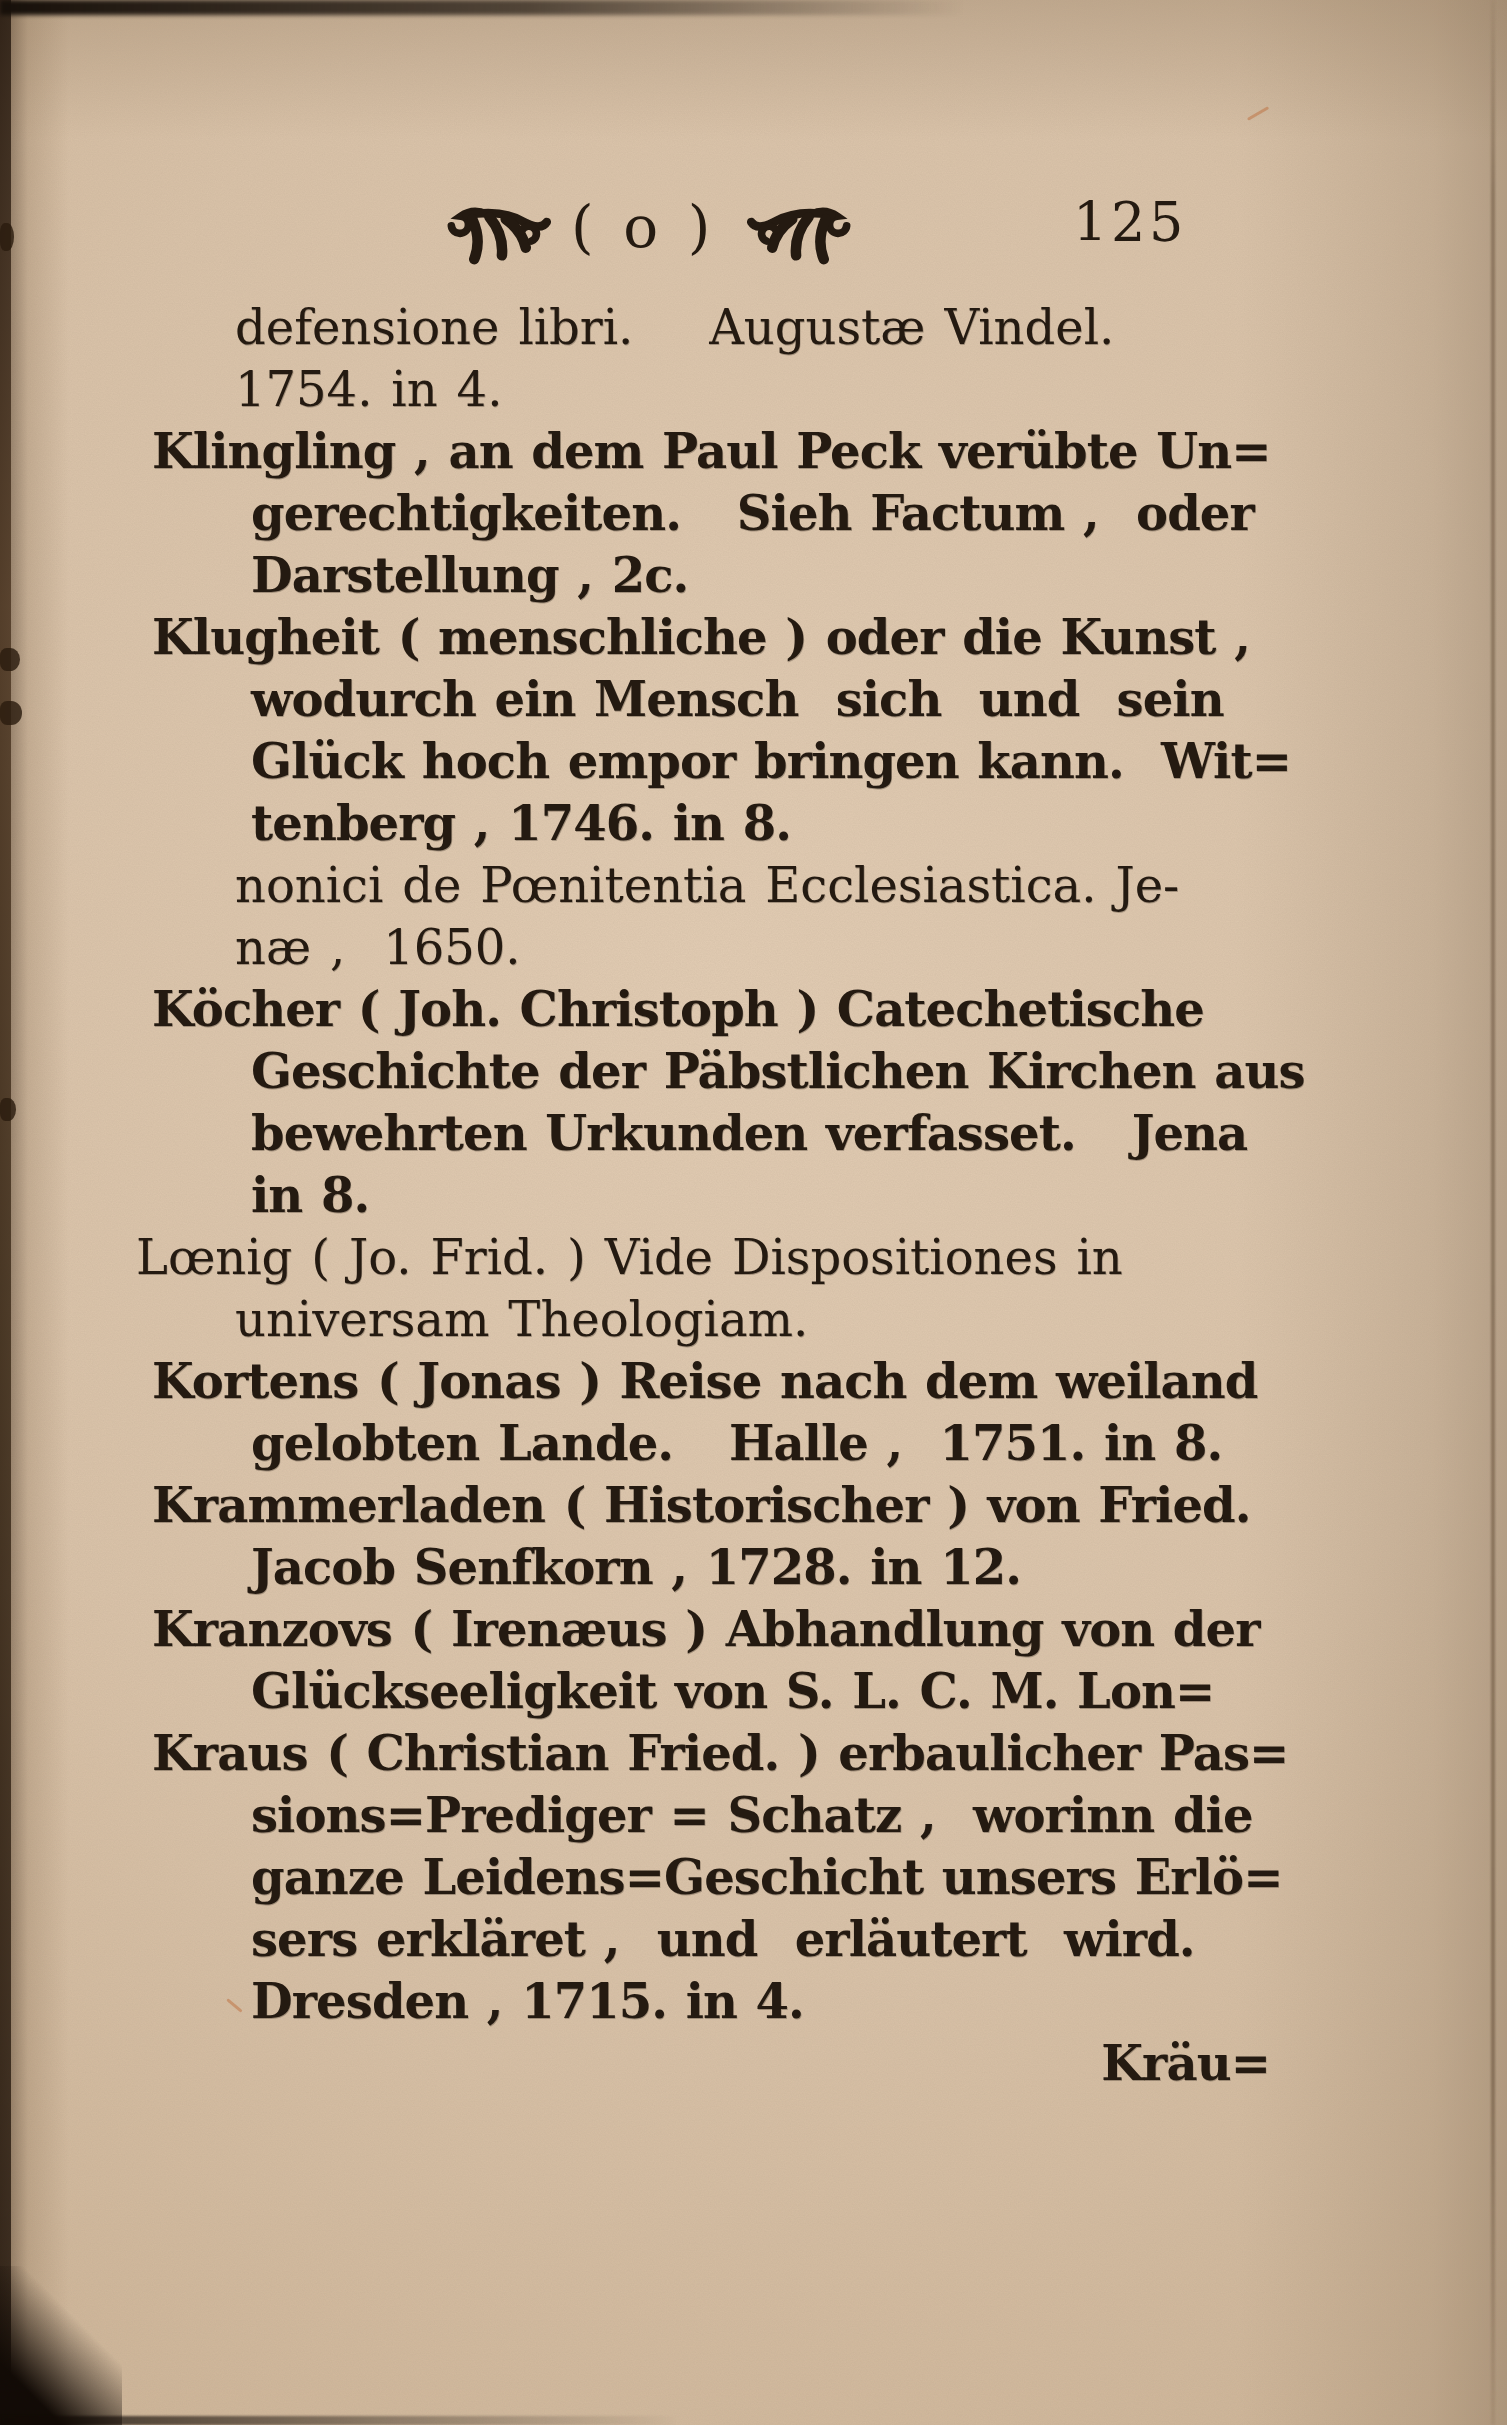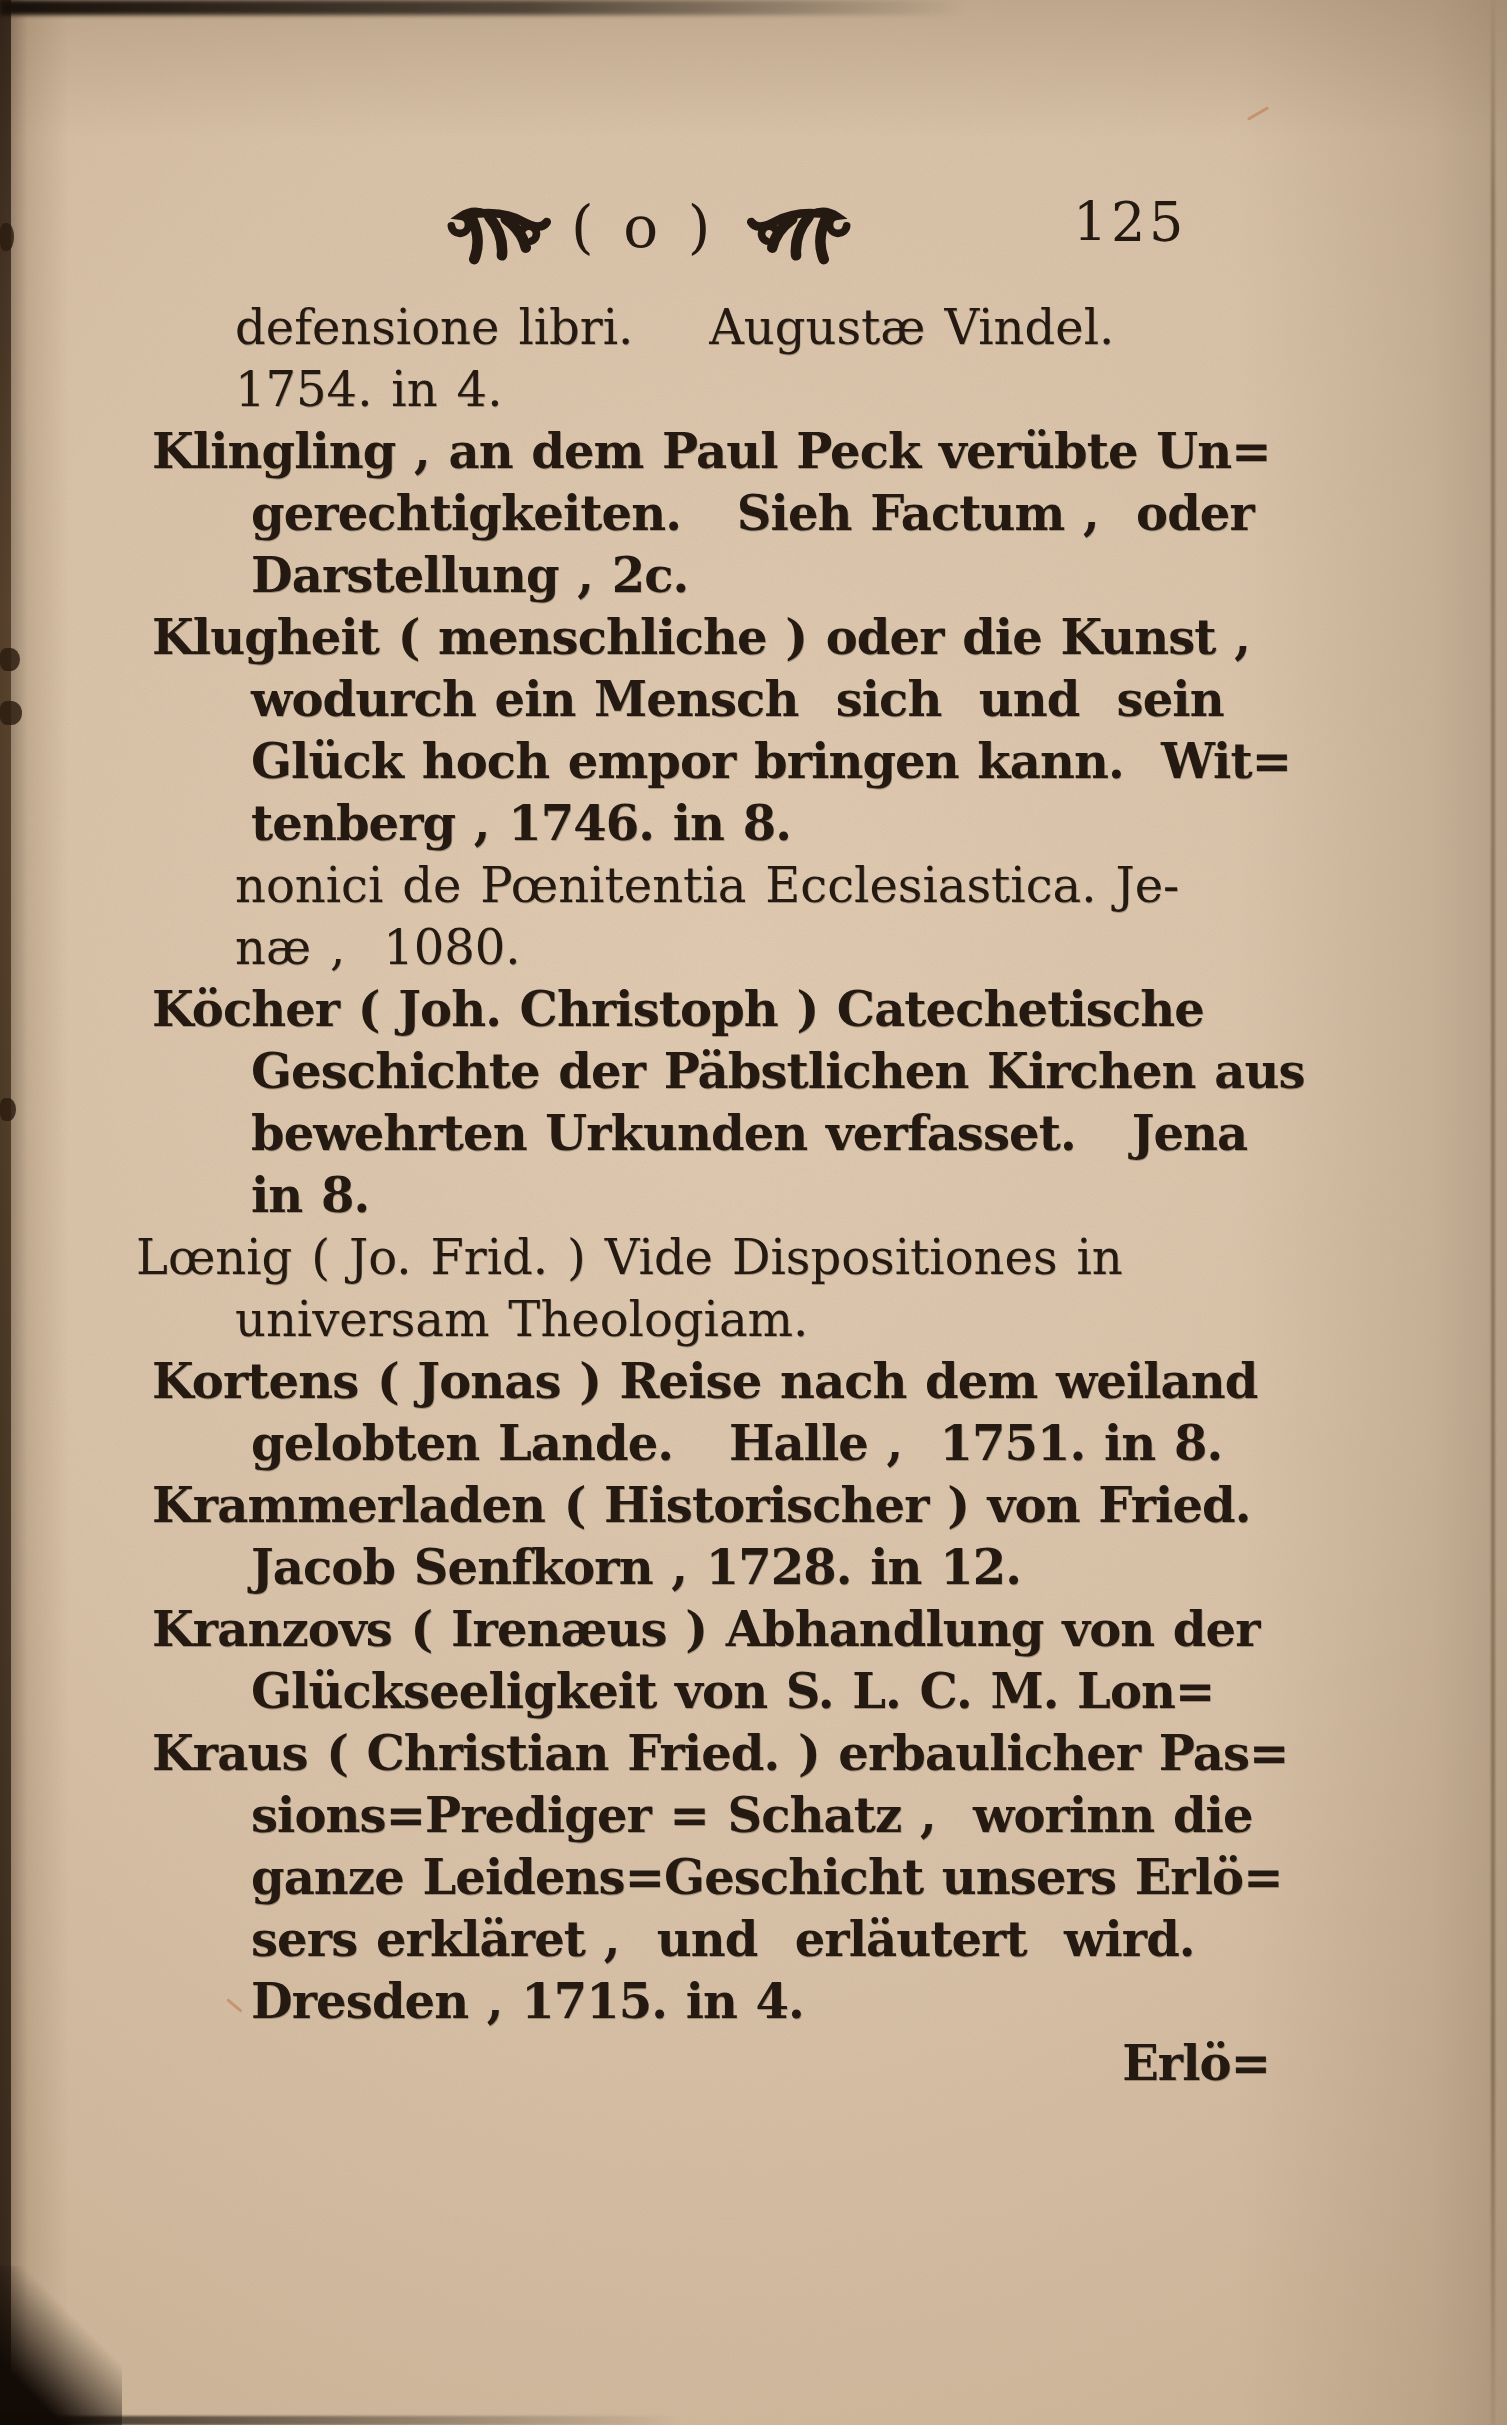--- a/index.html
+++ b/index.html
@@ -167,36 +167,36 @@
       <div class="line antiqua indent">defensione libri.    Augustæ Vindel.</div>
         <div class="line antiqua indent">1754. in 4.</div>
         <div class="line fraktur">Klingling , an dem Paul Peck verübte Un=</div>
         <div class="line fraktur indent">gerechtigkeiten.   Sieh Factum ,  oder</div>
         <div class="line fraktur indent">Darstellung , 2c.</div>
         <div class="line fraktur">Klugheit ( menschliche ) oder die Kunst ,</div>
         <div class="line fraktur indent">wodurch ein Mensch  sich  und  sein</div>
         <div class="line fraktur indent">Glück hoch empor bringen kann.  Wit=</div>
         <div class="line fraktur indent">tenberg , 1746. in 8.</div>
         <div class="line antiqua indent">nonici de Pœnitentia Ecclesiastica. Je-</div>
-        <div class="line antiqua indent">næ ,  1080.</div>
+        <div class="line antiqua indent">næ ,  1650.</div>
         <div class="line fraktur">Köcher ( Joh. Christoph ) Catechetische</div>
         <div class="line fraktur indent">Geschichte der Päbstlichen Kirchen aus</div>
         <div class="line fraktur indent">bewehrten Urkunden verfasset.   Jena</div>
         <div class="line fraktur indent">in 8.</div>
         <div class="line antiqua">Lœnig ( Jo. Frid. ) Vide Dispositiones in</div>
         <div class="line antiqua indent">universam Theologiam.</div>
         <div class="line fraktur">Kortens ( Jonas ) Reise nach dem weiland</div>
         <div class="line fraktur indent">gelobten Lande.   Halle ,  1751. in 8.</div>
         <div class="line fraktur">Krammerladen ( Historischer ) von Fried.</div>
         <div class="line fraktur indent">Jacob Senfkorn , 1728. in 12.</div>
         <div class="line fraktur">Kranzovs ( Irenæus ) Abhandlung von der</div>
         <div class="line fraktur indent">Glückseeligkeit von S. L. C. M. Lon=</div>
         <div class="line fraktur">Kraus ( Christian Fried. ) erbaulicher Pas=</div>
         <div class="line fraktur indent">sions=Prediger = Schatz ,  worinn die</div>
         <div class="line fraktur indent">ganze Leidens=Geschicht unsers Erlö=</div>
         <div class="line fraktur indent">sers erkläret ,  und  erläutert  wird.</div>
         <div class="line fraktur indent">Dresden , 1715. in 4.</div>
-        <div id="catchword" class="line fraktur catchword">Erlö=</div>
+        <div id="catchword" class="line fraktur catchword">Kräu=</div>
     </div>
 
   </div>
 </div>
 
 
 </body></html>

